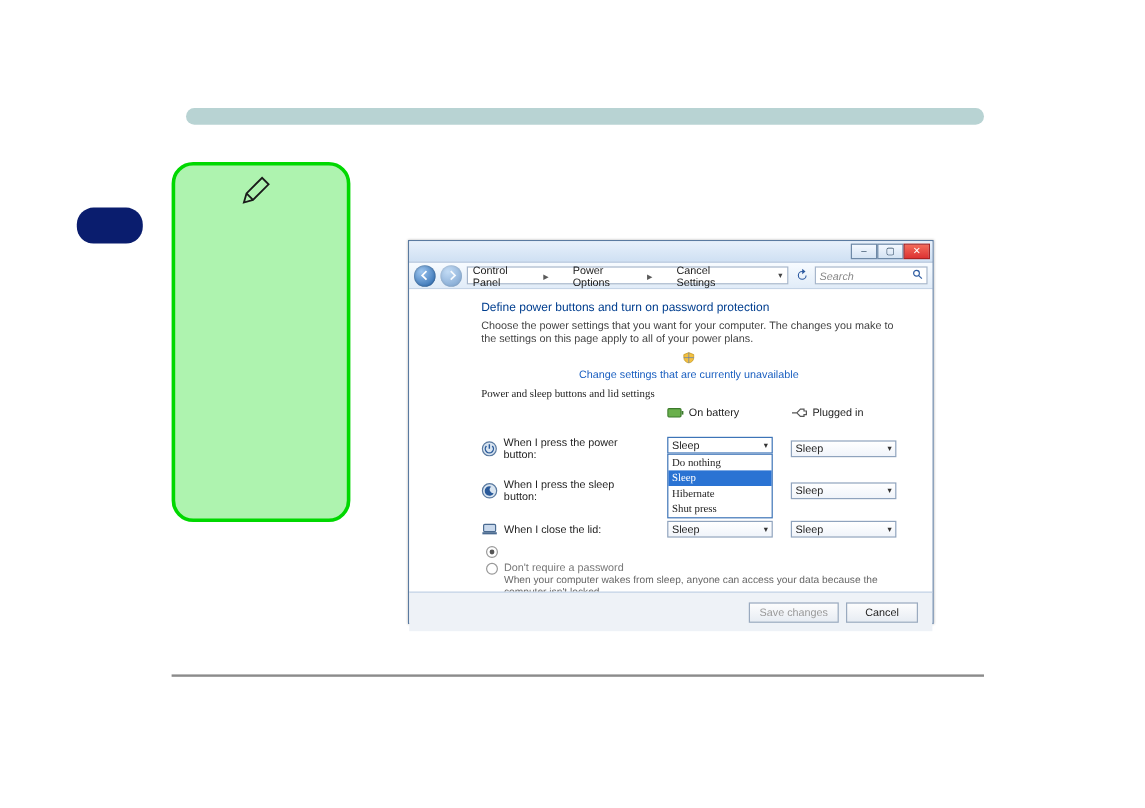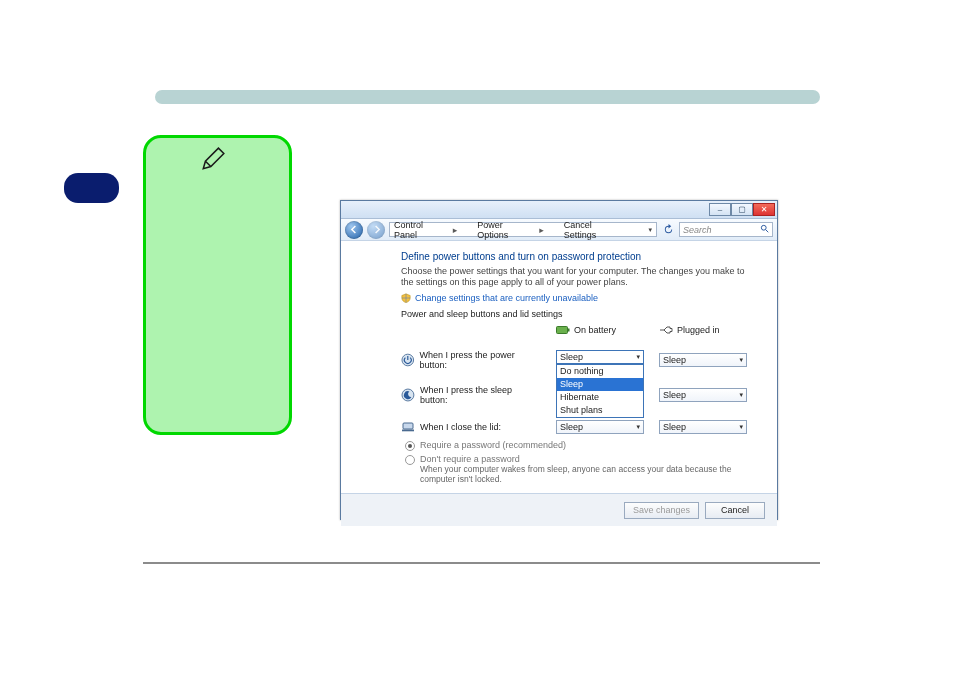--- a/index.html
+++ b/index.html
@@ -117,24 +117,24 @@
 
   .body-white {
     background: #fff;
     height: calc(100% - 18px - 22px - 26px);
     padding: 10px 30px 6px 60px;
     overflow: hidden;
   }
 
   .sec-title { color: #003e8f; font-size: 10px; margin-bottom: 4px; }
   .sec-sub   { color: #444; margin-bottom: 4px; line-height: 1.25; }
-  .change-link { color: #1a5fc0; margin-bottom: 6px; display: flex; gap: 4px; align-items: center; }
+  .change-link { color: #1a5fc0; margin-bottom: 6px; display: flex; gap: 4px; align-items: center; flex-direction: column; }
   .shield { width: 10px; height: 10px; }
   .shield svg { width: 100%; height: 100%; display: block; }
-  .subhead { margin: 4px 0 6px 0; }
+  .subhead { margin: 4px 0 6px 0; font-family: Liberation Serif, serif; }
 
   .grid {
     display: grid;
     grid-template-columns: 140px 88px 88px;
     column-gap: 6px;
     row-gap: 4px;
     align-items: center;
     gap: 15px;
   }
   .colhdr { display: flex; align-items: center; gap: 4px; justify-content: flex-start; font-size: 9px;}
@@ -158,20 +158,21 @@
     align-self: start;
   }
   .dd-open .dropdown { border-color: #3d74b7; background: #fff; }
   .dd-list {
     position: absolute;
     left: 0; top: 14px;
     width: 100%;
     background: #fff;
     border: 1px solid #3d74b7;
     z-index: 5;
+    font-family: Liberation Serif, serif;
   }
   .dd-item { padding: 0 3px; line-height: 13px; font-size: 9px; }
   .dd-item.sel { background: #2a73d3; color: #fff; }
 
   .pp-sec { margin-top: 6px; }
   .radio-row { display: flex; gap: 5px; align-items: flex-start; margin: 3px 0 0 4px; }
   .radio { width:10px; height:10px; border:1px solid #999; border-radius:50%; margin-top:1px; flex:0 0 auto; position:relative; }
   .radio.on::after { content:""; position:absolute; left:2px; top:2px; width:4px; height:4px; background:#555; border-radius:50%; }
   .radio-lbl { color:#777; }
   .radio-lbl.dim .ttl { font-size:9px; }
@@ -312,21 +313,21 @@
       </div>
       <div class="dd-open">
         <div class="dropdown">
           <span>Sleep</span>
           <span class="dd-arrow">▾</span>
         </div>
         <div class="dd-list">
           <div class="dd-item">Do nothing</div>
           <div class="dd-item sel">Sleep</div>
           <div class="dd-item">Hibernate</div>
-          <div class="dd-item">Shut plans</div>
+          <div class="dd-item">Shut press</div>
         </div>
       </div>
       <div class="dropdown">
         <span>Sleep</span>
         <span class="dd-arrow">▾</span>
       </div>
 
       <div class="rowlbl">
         <span class="ricon">
           <svg viewBox="0 0 14 14">
@@ -358,21 +359,20 @@
         <span>Sleep</span>
         <span class="dd-arrow">▾</span>
       </div>
     </div>
 
     <div class="pp-sec">
 
       <div class="radio-row">
         <div class="radio on"></div>
         <div class="radio-lbl dim">
-          <div class="ttl">Require a password (recommended)</div>
         </div>
       </div>
 
       <div class="radio-row">
         <div class="radio"></div>
         <div class="radio-lbl dim">
           <div class="ttl">Don't require a password</div>
           <div class="desc">When your computer wakes from sleep, anyone can access your data because the computer isn't locked.</div>
         </div>
       </div>

